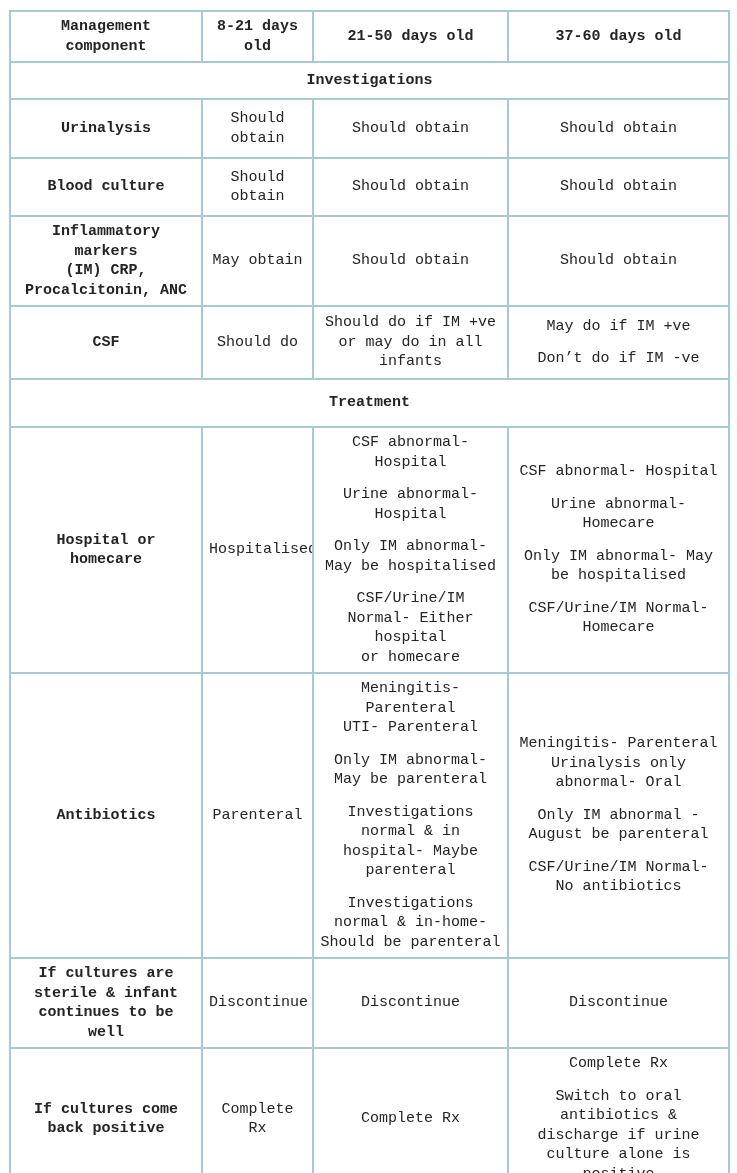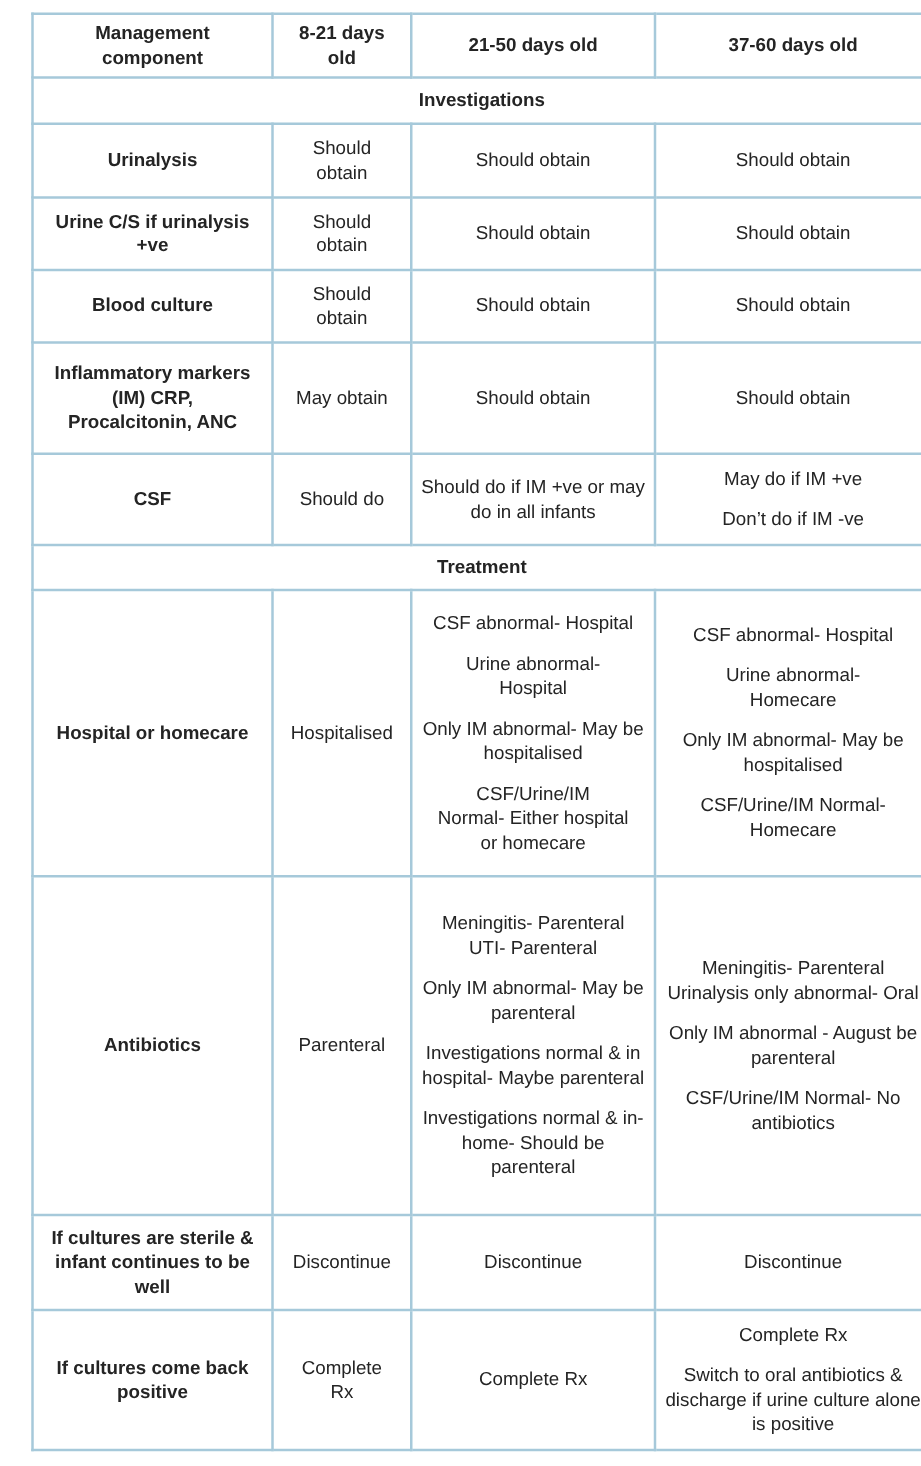--- a/index.html
+++ b/index.html
@@ -5,22 +5,23 @@
   html, body {
     margin: 0;
     padding: 0;
     background: #ffffff;
     font-family: "Liberation Sans", "DejaVu Sans", sans-serif;
   }
   .page {
     width: 737px;
     height: 1173px;
     box-sizing: border-box;
-    padding: 10px 0 0 25px;
+    padding: 10px 0 0 9px;
     background: #ffffff;
+    font-family: Liberation Mono, monospace;
   }
   table.mgmt {
     border-collapse: collapse;
     table-layout: fixed;
     width: 719px;
   }
   table.mgmt td, table.mgmt th {
     border: 2px solid #a6c9da;
     text-align: center;
     vertical-align: middle;
@@ -83,33 +84,20 @@
 obtain</div>
           </td>
       <td>
             <div class="para">Should obtain</div>
           </td>
       <td>
             <div class="para">Should obtain</div>
           </td>
     </tr>
 
-    <tr style="height:58px">
-      <td class="rowlabel">Urine C/S if urinalysis +ve</td>
-      <td>
-            <div class="para">Should
-obtain</div>
-          </td>
-      <td>
-            <div class="para">Should obtain</div>
-          </td>
-      <td>
-            <div class="para">Should obtain</div>
-          </td>
-    </tr>
 
     <tr style="height:58px">
       <td class="rowlabel">Blood culture</td>
       <td>
             <div class="para">Should
 obtain</div>
           </td>
       <td>
             <div class="para">Should obtain</div>
           </td>
@@ -140,21 +128,21 @@
           </td>
       <td>
             <div class="para">Should do if IM +ve or may do in all infants</div>
           </td>
       <td>
         <div class="para">May do if IM +ve</div>
         <div class="para">Don’t do if IM -ve</div>
       </td>
     </tr>
 
-    <tr style="height:36px">
+    <tr style="height:48px">
       <td class="section" colspan="4">Treatment</td>
     </tr>
 
     <tr style="height:229px">
       <td class="rowlabel">Hospital or homecare</td>
       <td>
             <div class="para">Hospitalised</div>
           </td>
       <td>
         <div class="para">CSF abnormal- Hospital</div>

